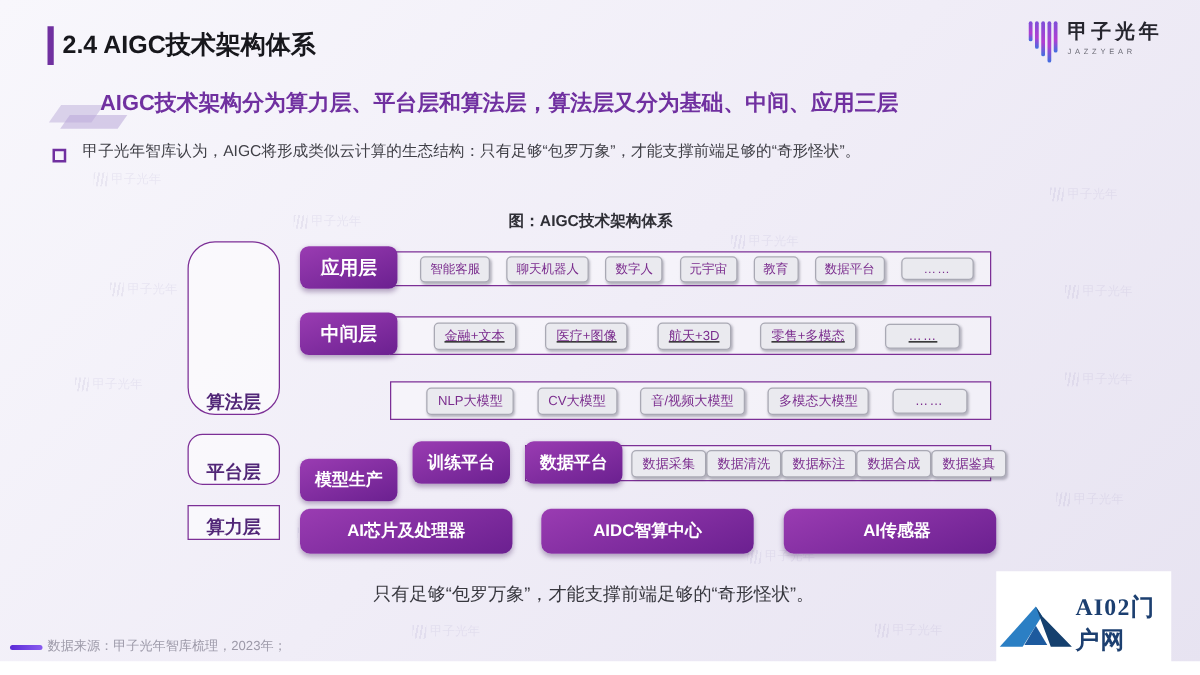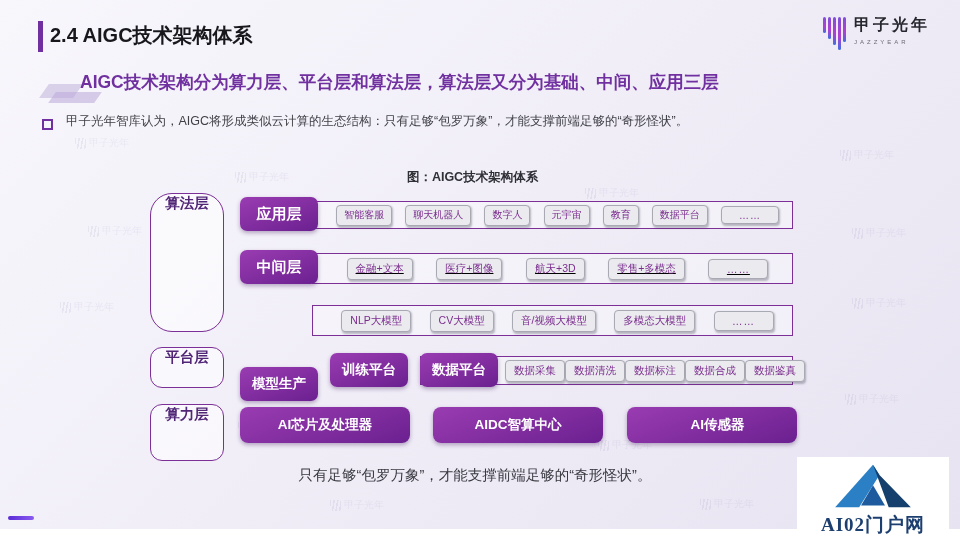--- a/index.html
+++ b/index.html
@@ -24,24 +24,24 @@
   
   .deco1{position:absolute;left:44px;top:84px;width:34px;height:14px;background:#cfc4e4;opacity:.75;transform:skewX(-35deg);}
   .deco2{position:absolute;left:52px;top:92px;width:46px;height:11px;background:#b9a8d8;opacity:.55;transform:skewX(-35deg);}
   .subtitle{position:absolute;left:80px;top:70px;margin:0;font-size:17.5px;font-weight:bold;color:#7030a0;}
   
   .bullet-sq{position:absolute;left:42px;top:119px;width:7px;height:7px;border:2px solid #7030a0;background:transparent;}
   .bullet-text{position:absolute;left:66px;top:113px;margin:0;width:870px;font-size:12.5px;color:#3f3f46;}
   
   .fig-title{position:absolute;left:150px;top:169px;width:645px;text-align:center;font-size:12.5px;font-weight:bold;color:#2f2f36;}
   .side{position:absolute;left:150px;width:74px;border:1.5px solid #7c2f96;background:rgba(255,255,255,.55);
-    display:flex;align-items:flex-start;justify-content:center;font-weight:bold;font-size:14.5px;color:#512677;box-sizing:border-box;}
+    display:flex;align-items:flex-end;justify-content:center;font-weight:bold;font-size:14.5px;color:#512677;box-sizing:border-box;}
   .side-tall{top:193px;height:139px;border-radius:22px;}
   .side-platform{top:347px;height:41px;border-radius:12px;}
-  .side-compute{top:404px;height:57px;border-radius:12px;}
+  .side-compute{top:404px;height:28px;border-radius:0;}
   .rowbox{position:absolute;border:1px solid #7c2f96;background:rgba(255,255,255,.35);
     display:flex;align-items:center;justify-content:space-evenly;box-sizing:border-box;}
   .rb1{left:312px;top:201px;width:481px;height:28px;padding-left:10px;}
   .rb2{left:312px;top:253px;width:481px;height:31px;padding-left:10px;text-decoration:underline;}
   .rb3{left:312px;top:305px;width:481px;height:31px;padding-left:10px;}
   .rbp{left:420px;top:356px;width:373px;height:29px;padding-left:84px;}
   .rowlabel,.pbtn,.cbtn{position:absolute;display:flex;align-items:center;justify-content:center;
     color:#fff;font-weight:bold;background:linear-gradient(160deg,#9a3cb2,#6b2090);
     box-shadow:0 2px 4px rgba(60,20,90,.35);box-sizing:border-box;}
   .rowlabel{width:78px;height:34px;border-radius:7px;font-size:15px;left:240px;}
@@ -53,22 +53,22 @@
   .chip{background:#eaeaef;border:1px solid #a9a9b4;border-radius:4px;color:#7b2d8e;
     font-size:10.5px;padding:3px 8px;box-shadow:1px 1.5px 2px rgba(40,40,60,.3);white-space:nowrap;}
   .rb1 .chip{font-size:10px;padding:2.5px 7px;}
   .chip.dots{min-width:42px;text-align:center;letter-spacing:1px;}
   
   .conclusion{position:absolute;left:0;top:466px;width:950px;text-align:center;font-size:14.5px;color:#38383f;}
   .footer-dash{position:absolute;left:8px;top:516px;width:26px;height:4px;border-radius:2px;
     background:linear-gradient(90deg,#5b2bd6,#8a5cf0);}
   .footer-text{position:absolute;left:38px;top:510px;font-size:10.5px;color:#9d9aa9;}
   .bottom-strip{position:absolute;left:0;top:529px;width:960px;height:11px;background:#fff;}
-  .badge{position:absolute;left:797px;top:457px;width:152px;height:83px;background:#fff;
-    display:flex;flex-direction:column;align-items:center;justify-content:flex-start;}
+  .badge{position:absolute;left:797px;top:457px;width:140px;height:83px;background:#fff;
+    display:flex;flex-direction:row;align-items:center;justify-content:flex-start;}
   .badge svg{margin-top:6px;}
   .badge-text{font-family:"Liberation Serif",serif;font-size:19px;font-weight:bold;color:#1c3f70;letter-spacing:1px;margin-top:1px;}
 </style>
 </head>
 <body>
 
 <div class="slide">
 
   <div class="wm" style="left:75px;top:136px">
       <span>甲子光年</span>
@@ -185,20 +185,21 @@
   <div class="pbtn pb1">训练平台</div>
   <div class="pbtn pb2">数据平台</div>
 
   <div class="cbtn cb0">AI芯片及处理器</div>
   <div class="cbtn cb1">AIDC智算中心</div>
   <div class="cbtn cb2">AI传感器</div>
 
   <div class="conclusion">只有足够“包罗万象”，才能支撑前端足够的“奇形怪状”。</div>
 
   <div class="footer-dash"></div>
+  <div class="footer-text">数据来源：甲子光年智库梳理，2023年；</div>
 
   <div class="bottom-strip"></div>
 
   <div class="badge">
     <svg width="86" height="48" viewBox="0 0 90 52">
       <polygon points="45,2 4,48 30,48 52,13" fill="#2b7fc4"></polygon>
       <polygon points="45,2 52,13 86,48 62,48" fill="#15406e"></polygon>
       <polygon points="45,24 58,46 32,46" fill="#1d5a9e"></polygon>
     </svg>
     <div class="badge-text">AI02门户网</div>

